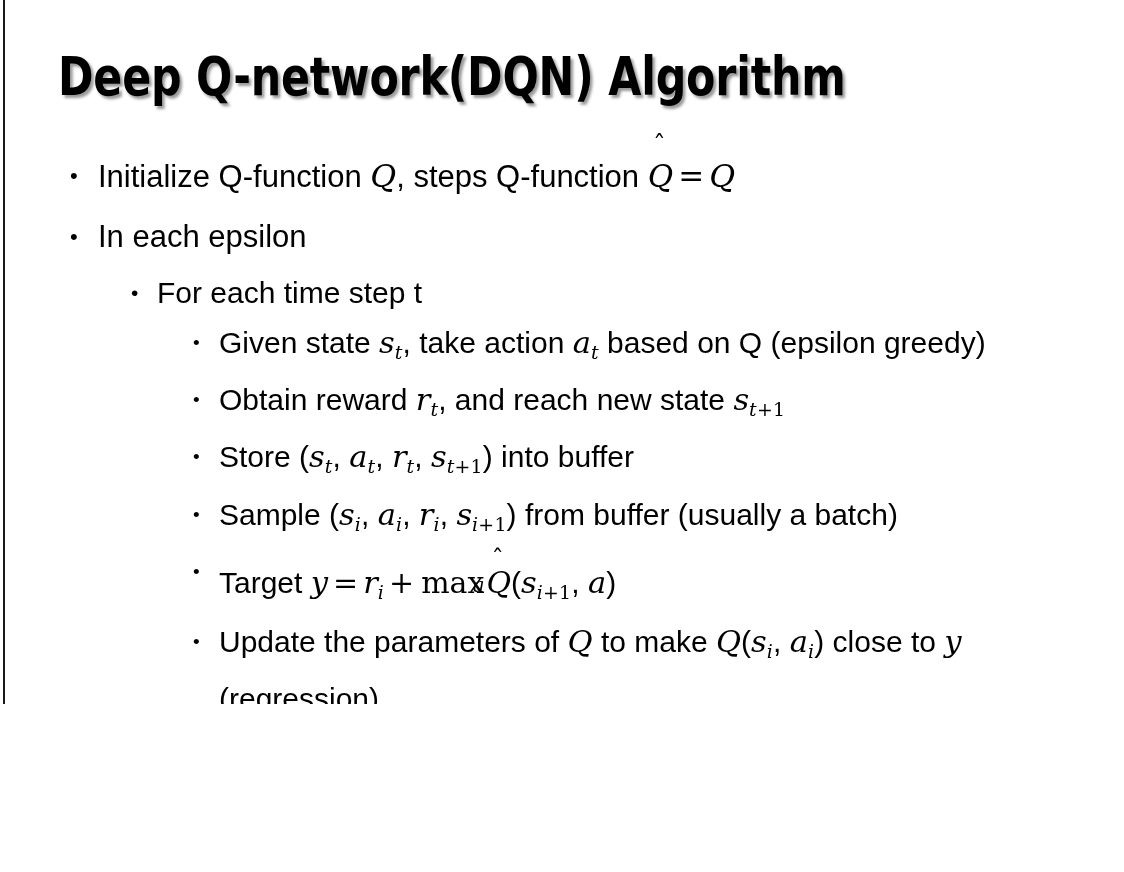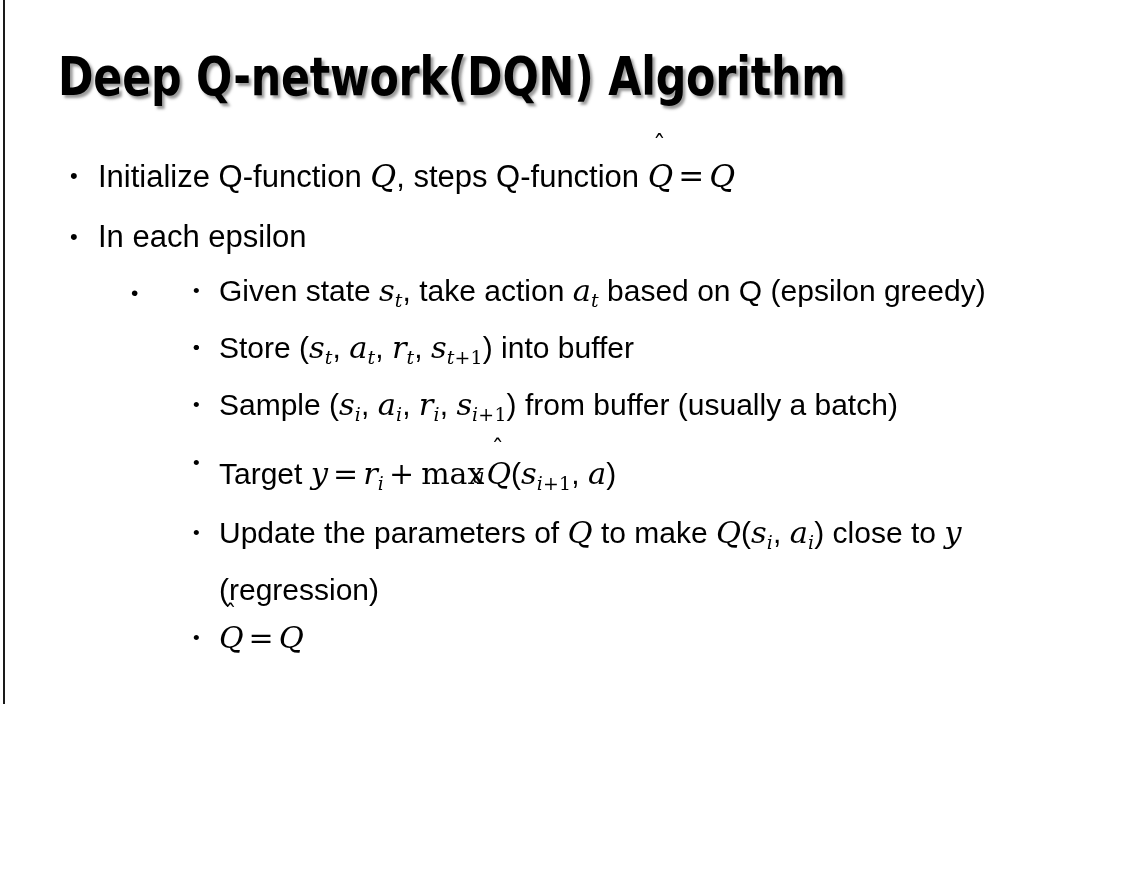--- a/index.html
+++ b/index.html
@@ -163,27 +163,29 @@
       <div class="bullet-row lvl1">
         <span class="mark">•</span>
         <span class="btext"><span>Initialize Q-function </span><span class="nb"><span class="mv">Q</span></span><span>, steps Q-function </span><span class="nb"><span class="hat"><span class="acc">ˆ</span>Q</span></span><span class="mop eq">=</span><span class="nb"><span class="mv">Q</span></span></span>
       </div>
       <div class="bullet-row lvl1">
         <span class="mark">•</span>
         <span class="btext"><span>In each epsilon</span></span>
       </div>
       <div class="bullet-row lvl2">
         <span class="mark">•</span>
+        <span class="btext"><span>For each time step t</span></span>
       </div>
       <div class="bullet-row lvl3">
         <span class="mark">•</span>
         <span class="btext"><span>Given state </span><span class="nb"><span class="mv">s</span><span class="msub">t</span></span><span>, take action </span><span class="nb"><span class="mv">a</span><span class="msub">t</span></span><span> based on Q (epsilon greedy)</span></span>
       </div>
       <div class="bullet-row lvl3">
         <span class="mark">•</span>
+        <span class="btext"><span>Obtain reward </span><span class="nb"><span class="mv">r</span><span class="msub">t</span></span><span>, and reach new state </span><span class="nb"><span class="mv">s</span><span class="msub">t<span class="up">+</span><span class="up">1</span></span></span></span>
       </div>
       <div class="bullet-row lvl3">
         <span class="mark">•</span>
         <span class="btext"><span>Store (</span><span class="nb"><span class="mv">s</span><span class="msub">t</span></span><span>, </span><span class="nb"><span class="mv">a</span><span class="msub">t</span></span><span>, </span><span class="nb"><span class="mv">r</span><span class="msub">t</span></span><span>, </span><span class="nb"><span class="mv">s</span><span class="msub">t<span class="up">+</span><span class="up">1</span></span></span><span>) into buffer</span></span>
       </div>
       <div class="bullet-row lvl3">
         <span class="mark">•</span>
         <span class="btext"><span>Sample (</span><span class="nb"><span class="mv">s</span><span class="msub">i</span></span><span>, </span><span class="nb"><span class="mv">a</span><span class="msub">i</span></span><span>, </span><span class="nb"><span class="mv">r</span><span class="msub">i</span></span><span>, </span><span class="nb"><span class="mv">s</span><span class="msub">i<span class="up">+</span><span class="up">1</span></span></span><span>) from buffer (usually a batch)</span></span>
       </div>
       <div class="bullet-row lvl3">

